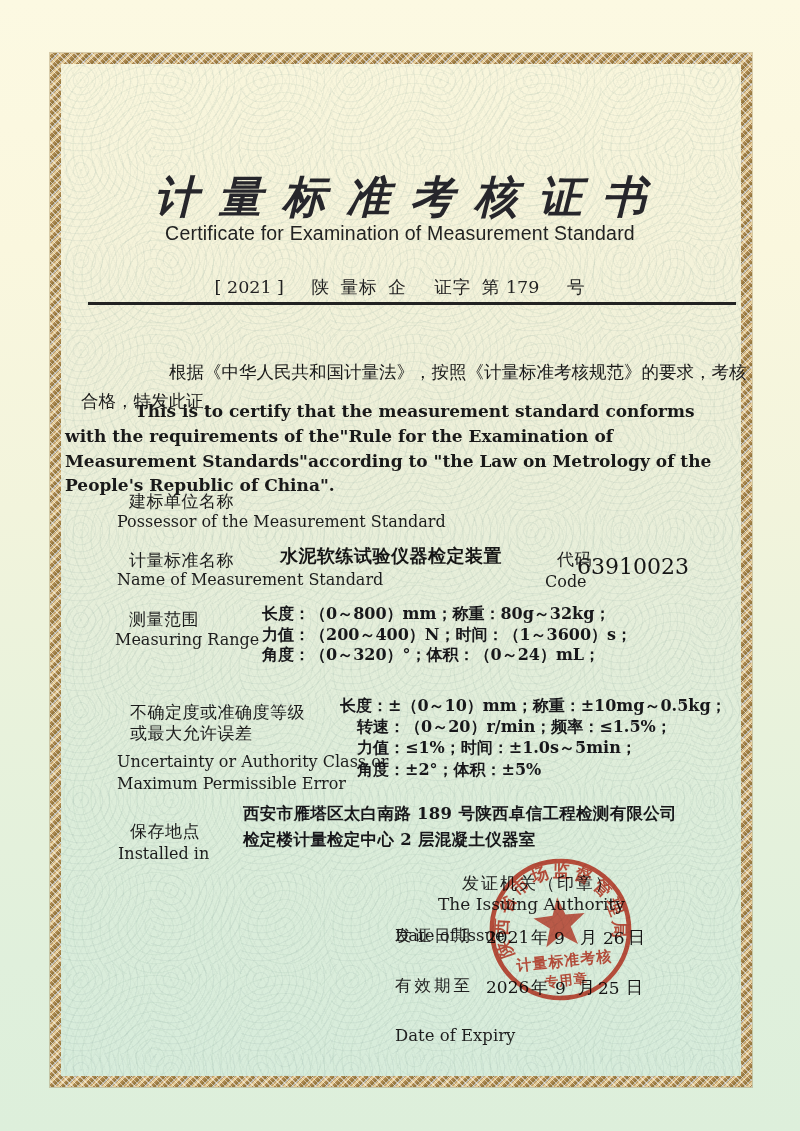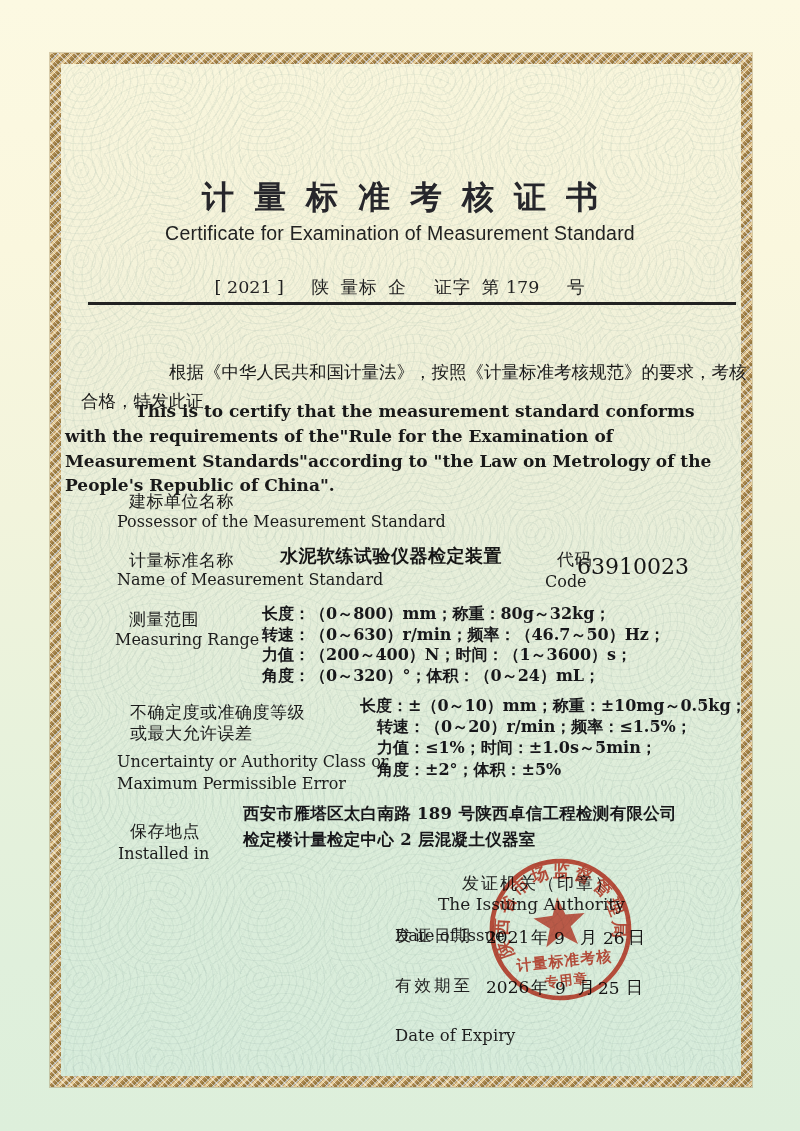--- a/index.html
+++ b/index.html
@@ -24,22 +24,22 @@
       repeating-linear-gradient(115deg,rgba(140,160,150,.05) 0 1.5px,rgba(0,0,0,0) 1.5px 7px),
       repeating-linear-gradient(65deg,rgba(140,160,150,.05) 0 1.5px,rgba(0,0,0,0) 1.5px 7px),
       linear-gradient(180deg,#f9f6dc 0%,#f5f3da 18%,#eef0d9 35%,#e5eeda 55%,#dcedda 75%,#d7ecdb 100%);
     background-size:90px 90px,130px 130px,auto,auto,auto;
   }
   .content{position:absolute;inset:0;z-index:2;}
   .abs{position:absolute;}
 
   .title-cn{
     left:0;width:800px;top:170px;text-align:center;
-    font-size:32px;font-weight:600;letter-spacing:20px;text-indent:20px;
-    color:#26262b;line-height:54px;
+    font-size:44px;font-weight:600;letter-spacing:20px;text-indent:20px;
+    color:#26262b;line-height:54px;font-style:italic;
   }
   .title-en{
     left:0;width:800px;top:222px;text-align:center;
     font-family:"Liberation Sans","DejaVu Sans",sans-serif;
     font-size:19.5px;letter-spacing:.2px;color:#222;
   }
   .cert-no{left:0;width:800px;top:275px;text-align:center;font-size:17.5px;color:#222;}
   .cert-no .gap{margin-left:22px;}
   .cert-no .num{margin-left:0;}
   .cert-no .cn{letter-spacing:1px;word-spacing:4px;}
@@ -65,21 +65,21 @@
   .code-sub{left:545px;top:572px;}
 
   .range-label{left:117px;top:608px;}
   .range-sub{left:115px;top:630px;}
   .range-lines{left:230px;top:604px;font-size:16px;font-weight:600;line-height:20.7px;color:#17171a;margin-left:32px;}
 
   .unc-label1{left:118px;top:701px;}
   .unc-label2{left:118px;top:722px;}
   .unc-sub1{left:117px;top:752px;}
   .unc-sub2{left:117px;top:774px;}
-  .unc-lines{left:340px;top:695px;font-size:16px;font-weight:600;line-height:21.2px;color:#17171a;margin-left:20px;}
+  .unc-lines{left:340px;top:695px;font-size:16px;font-weight:600;line-height:21.2px;color:#17171a;}
   .unc-lines .ind{margin-left:17px;}
 
   .inst-lines{left:243px;top:801px;font-size:16.5px;font-weight:600;line-height:26px;color:#17171a;letter-spacing:.3px;}
   .inst-label{left:118px;top:820px;}
   .inst-sub{left:118px;top:844px;}
 
   .issuing-cn{left:450px;top:872px;font-size:17px;letter-spacing:2px;}
   .issuing-en{left:438px;top:894px;font-size:17px;}
 
   .date-label{font-size:16.5px;letter-spacing:3px;}
@@ -136,21 +136,20 @@
     <span class="abs val stdname-value">水泥软练试验仪器检定装置</span>
     <span class="abs lab code-label">代码</span>
     <span class="abs mono-num code-value">63910023</span>
     <span class="abs sub stdname-sub">Name of Measurement Standard</span>
     <span class="abs sub code-sub">Code</span>
 
     <span class="abs lab range-label">测量范围</span>
     <span class="abs sub range-sub">Measuring Range</span>
     <div class="abs range-lines">
       <div>长度：（0～800）mm；称重：80g～32kg；</div>
-      <div>转速：（0～630）r/min；频率：（46.7～50）Hz；</div>
       <div>力值：（200～400）N；时间：（1～3600）s；</div>
       <div>角度：（0～320）°；体积：（0～24）mL；</div>
     </div>
 
     <span class="abs lab unc-label1">不确定度或准确度等级</span>
     <span class="abs lab unc-label2">或最大允许误差</span>
     <span class="abs sub unc-sub1">Uncertainty or Authority Class or</span>
     <span class="abs sub unc-sub2">Maximum Permissible Error</span>
     <div class="abs unc-lines">
       <div>长度：±（0～10）mm；称重：±10mg～0.5kg；</div>

